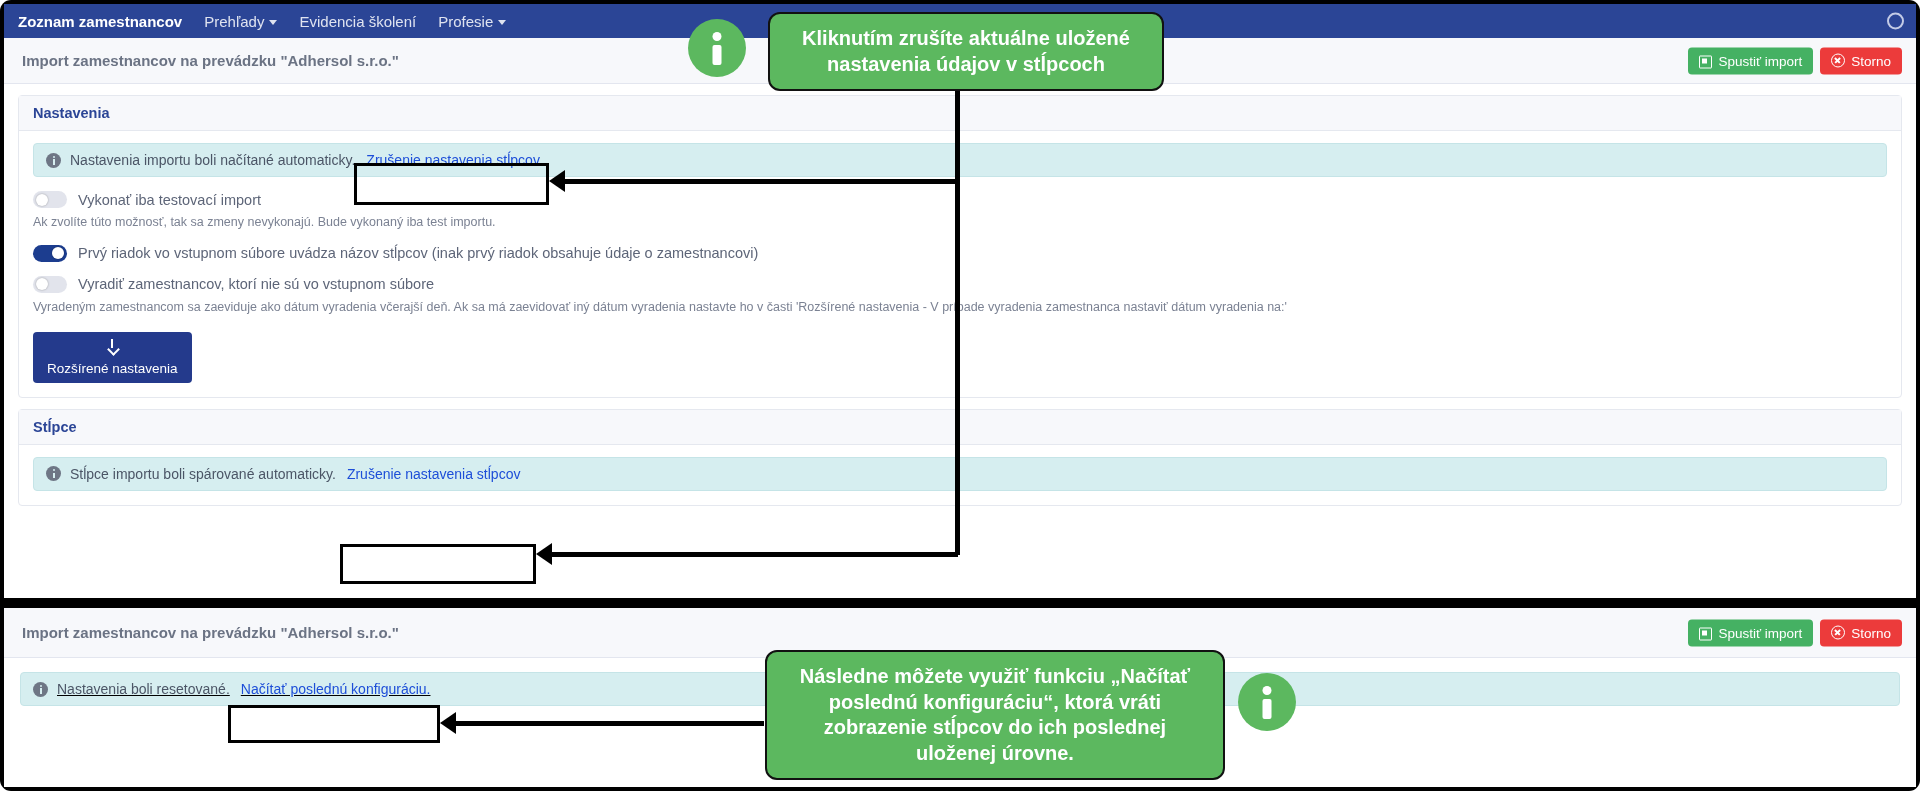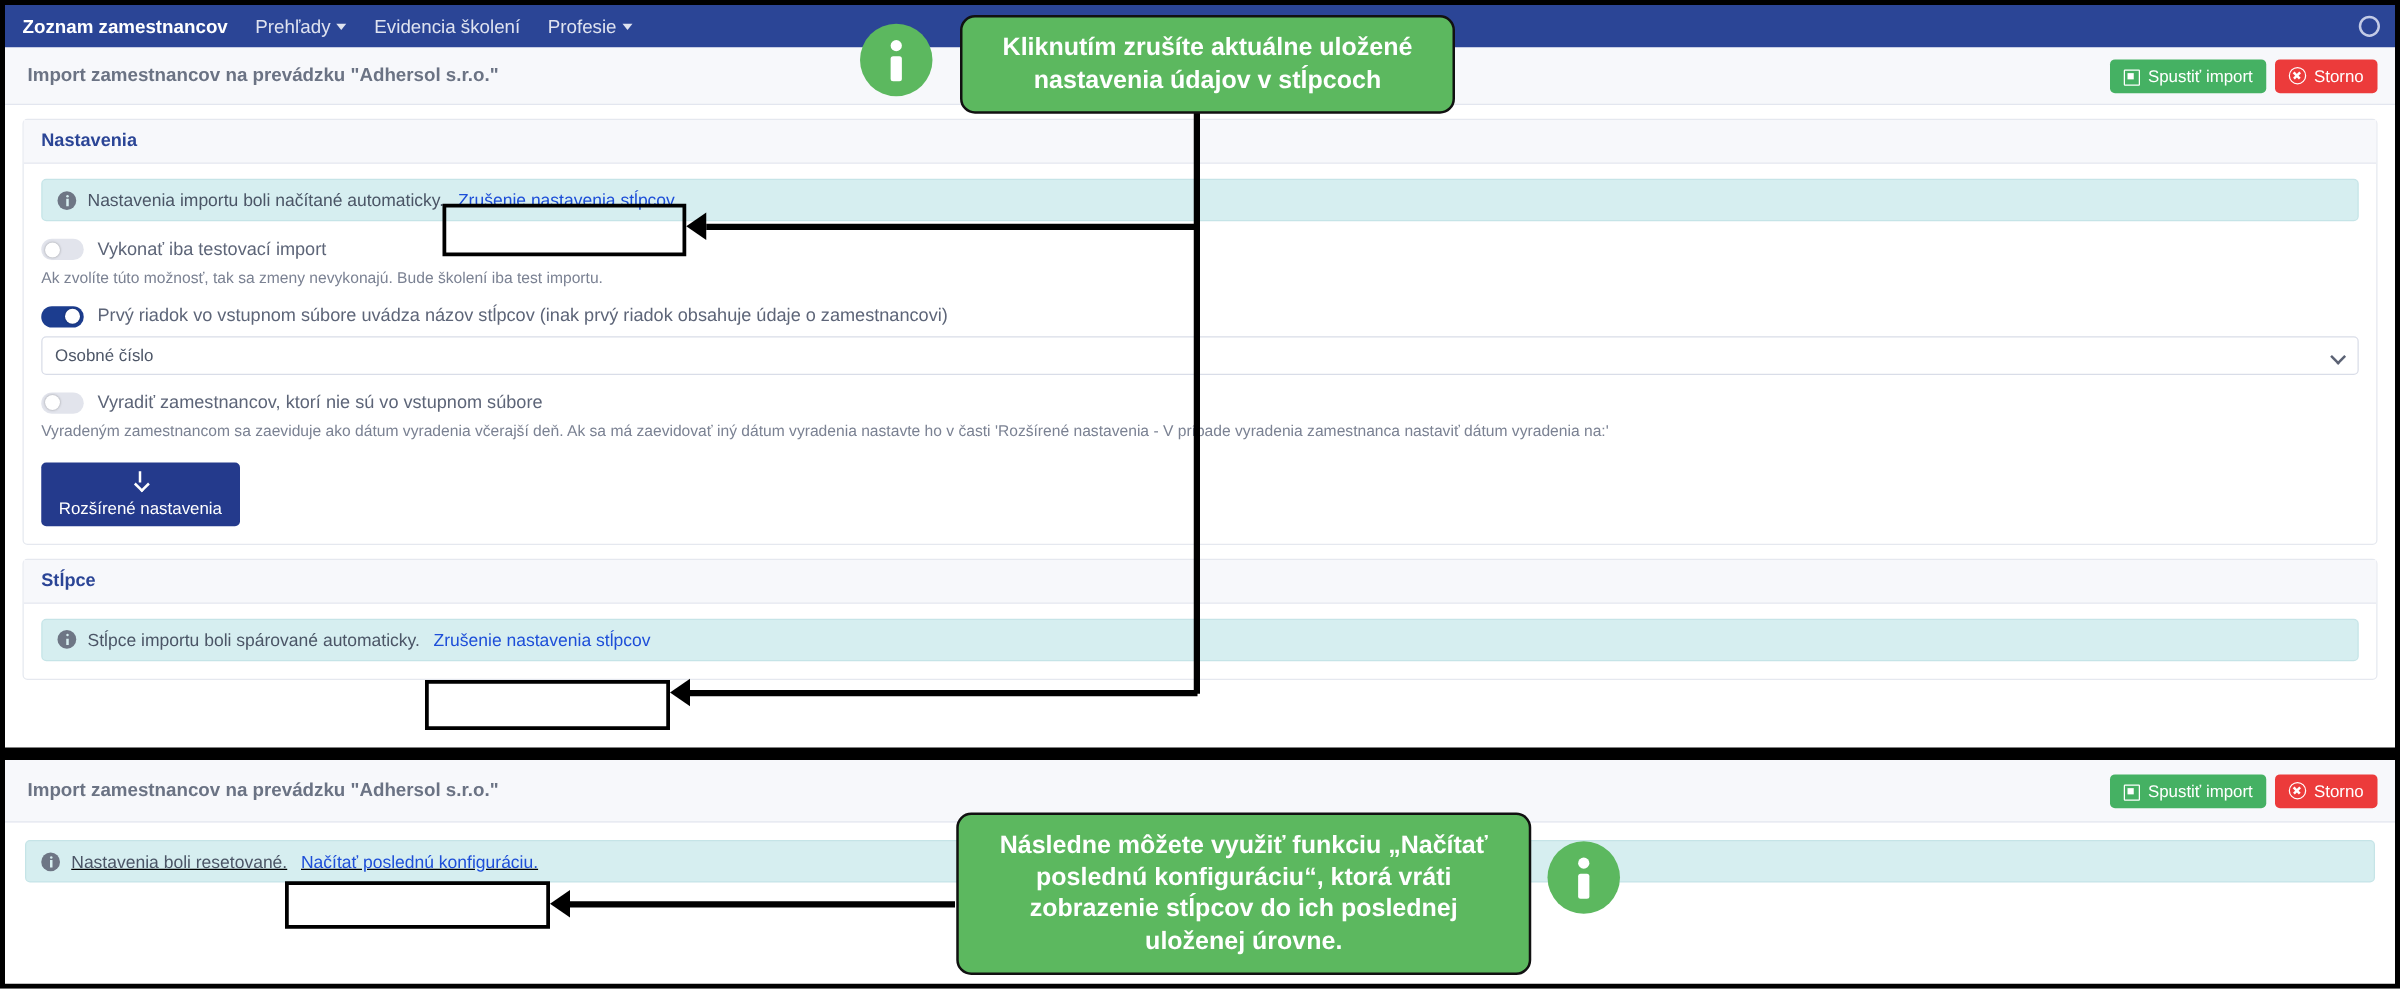--- a/index.html
+++ b/index.html
@@ -8,20 +8,21 @@
     width: 1920px; height: 791px;
     background: #ffffff;
     font-family: "Liberation Sans", sans-serif;
     overflow: hidden;
   }
   #root {
     position: relative;
     width: 1920px;
     height: 791px;
     background: #000000;
+    border-radius: 11px;
   }
 
   
   .panel {
     position: absolute;
     left: 4px;
     background: #ffffff;
     overflow: hidden;
   }
   #panel-top { top: 4px; width: 1912px; height: 594px; }
@@ -400,35 +401,29 @@
           <span>Nastavenia importu boli načítané automaticky.</span>
           <span class="alert-link">Zrušenie nastavenia stĺpcov</span>
         </div>
 
         <div class="switch-row">
           <span class="switch">
               <span class="knob"></span>
             </span>
           <span class="switch-label">Vykonať iba testovací import</span>
         </div>
-        <div class="hint">Ak zvolíte túto možnosť, tak sa zmeny nevykonajú. Bude školení iba test importu.</div>
+        <div class="hint">Ak zvolíte túto možnosť, tak sa zmeny nevykonajú. Bude vykonaný iba test importu.</div>
 
         <div class="switch-row">
           <span class="switch on">
               <span class="knob"></span>
             </span>
           <span class="switch-label">Prvý riadok vo vstupnom súbore uvádza názov stĺpcov (inak prvý riadok obsahuje údaje o zamestnancovi)</span>
         </div>
 
-        <div class="select-wrap">
-          <select class="select">
-            <option>Osobné číslo</option>
-          </select>
-          <span class="select-arrow"></span>
-        </div>
 
         <div class="switch-row">
           <span class="switch">
               <span class="knob"></span>
             </span>
           <span class="switch-label">Vyradiť zamestnancov, ktorí nie sú vo vstupnom súbore</span>
         </div>
         <div class="hint">Vyradeným zamestnancom sa zaeviduje ako dátum vyradenia včerajší deň. Ak sa má zaevidovať iný dátum vyradenia nastavte ho v časti 'Rozšírené nastavenia - V prípade vyradenia zamestnanca nastaviť dátum vyradenia na:'</div>
 
         <button class="btn-adv">

